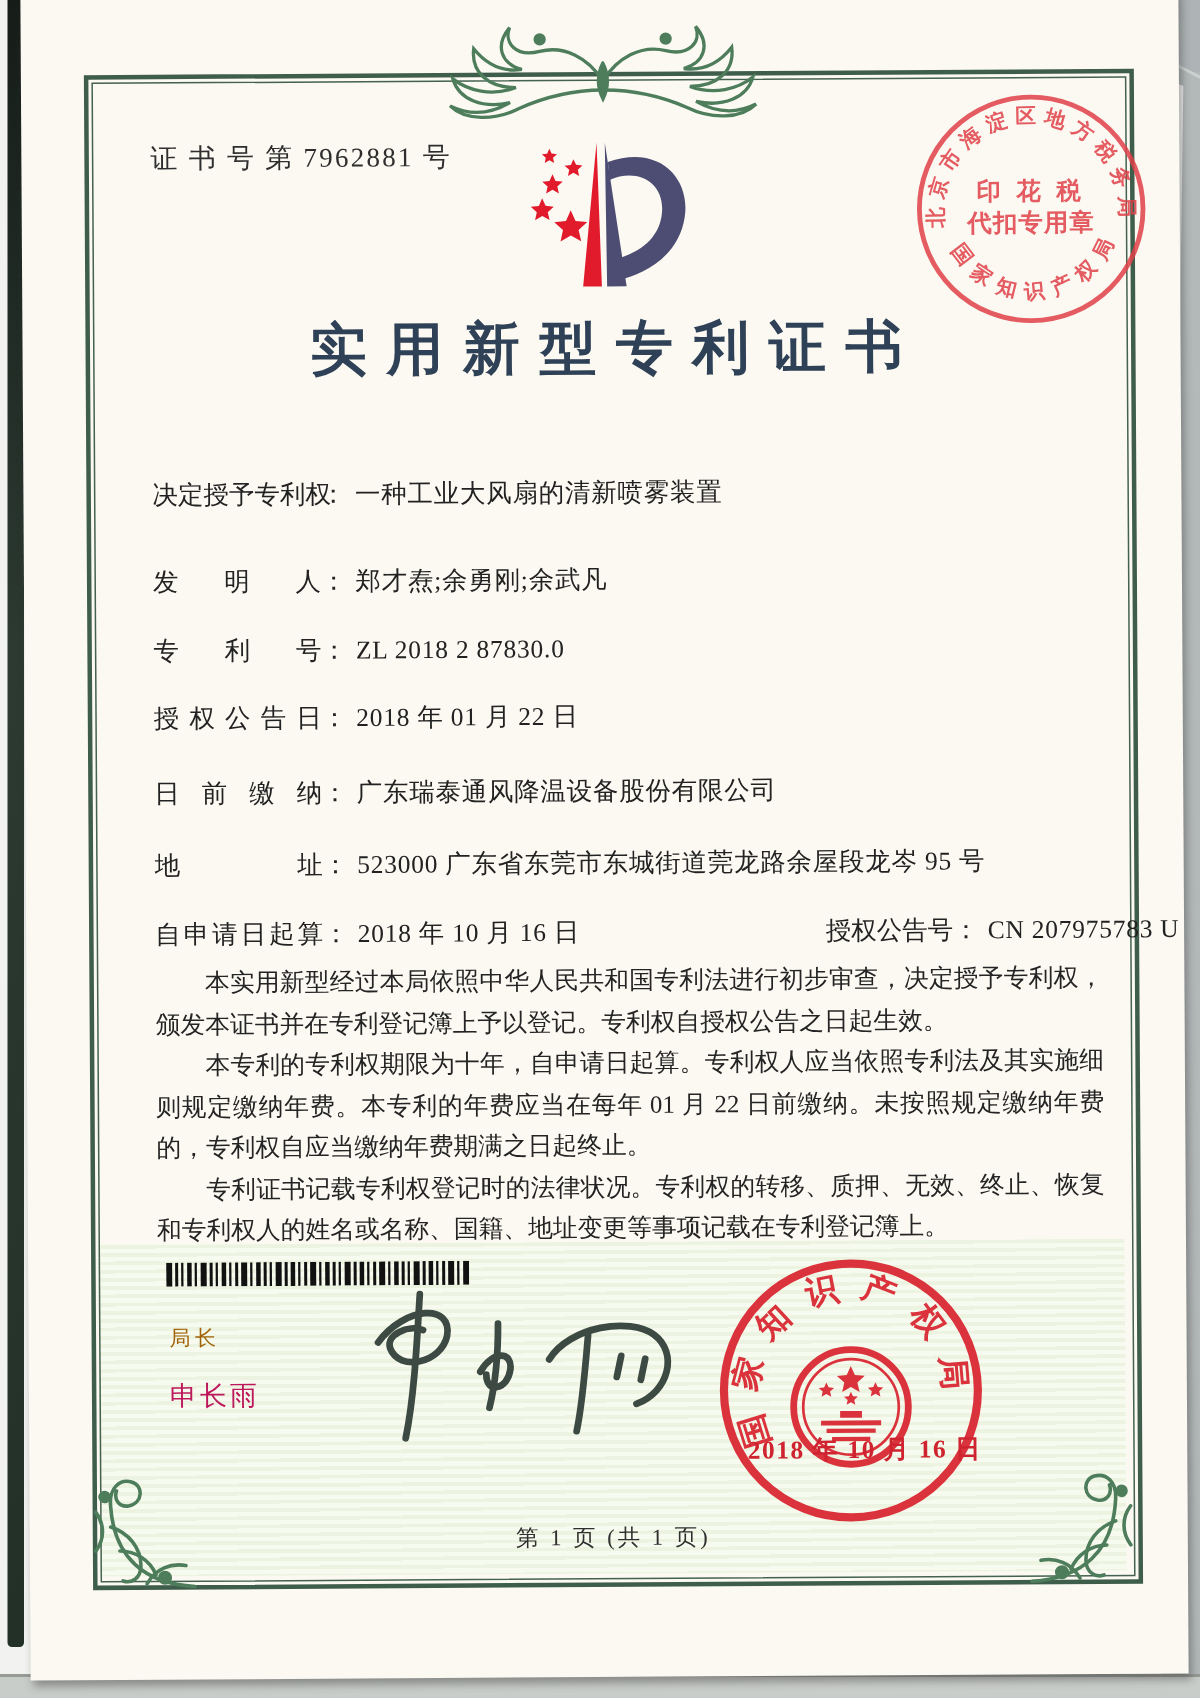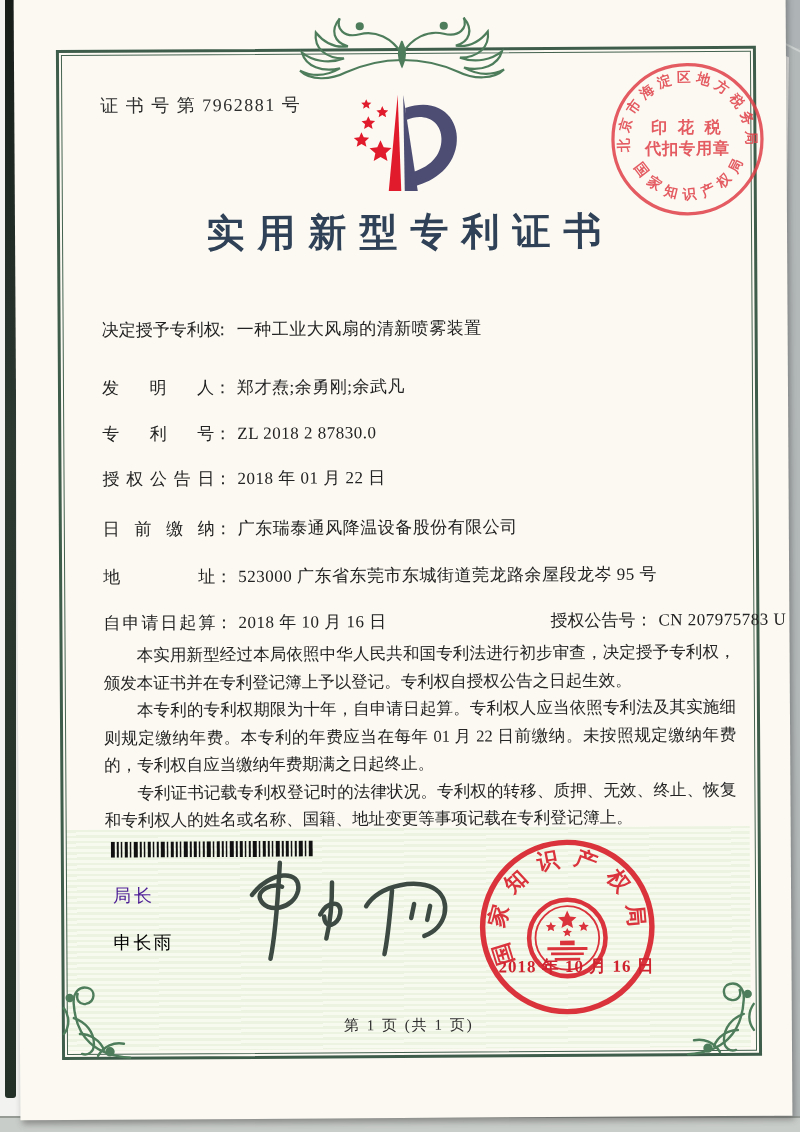--- a/index.html
+++ b/index.html
@@ -34,22 +34,22 @@
   .field-row{position:absolute;left:86px;font-size:17px;color:#222;white-space:nowrap;}
   .flabel{display:inline-block;width:112px;text-align:justify;text-align-last:justify;}
   .fcolon{display:inline-block;margin-right:6px;}
   .fvalue{letter-spacing:.5px;}
   .grant-right{position:absolute;left:447px;top:0;}
   
   .body-text{position:absolute;left:86px;top:646px;width:632px;font-size:16.5px;color:#242424;}
   .body-text p{margin:0;line-height:27.5px;text-indent:2em;text-align:justify;}
   
   .barcode{position:absolute;left:92px;top:846px;width:202px;height:16px;}
-  .signer-title{position:absolute;left:94px;top:888px;font-size:18px;color:#4c1d95;letter-spacing:3px;}
-  .signer-name{position:absolute;left:94px;top:923px;font-size:18px;color:#000000;letter-spacing:2px;margin-top:12px;}
+  .signer-title{position:absolute;left:94px;top:888px;font-size:14px;color:#a16207;letter-spacing:3px;}
+  .signer-name{position:absolute;left:94px;top:923px;font-size:18px;color:#be185d;letter-spacing:2px;}
   .signature{position:absolute;left:205px;top:862px;width:240px;height:110px;}
   .seal{position:absolute;left:457px;top:843px;width:182px;height:182px;opacity:.92;}
   .seal-date{position:absolute;left:462px;top:962px;width:190px;text-align:center;
     font-size:17px;color:#cf2430;letter-spacing:1px;font-weight:600;}
   .page-footer{position:absolute;left:42px;top:1022px;width:694px;text-align:center;font-size:15px;color:#2f2f2f;letter-spacing:2px;}
   
   .ornament-top{position:absolute;left:250px;top:14px;width:276px;height:76px;}
   .corner-bl{position:absolute;left:30px;top:982px;width:86px;height:86px;}
   .corner-br{position:absolute;left:662px;top:982px;width:86px;height:86px;transform:scaleX(-1);}
   svg text{font-family:"Liberation Serif","DejaVu Serif",serif;}

